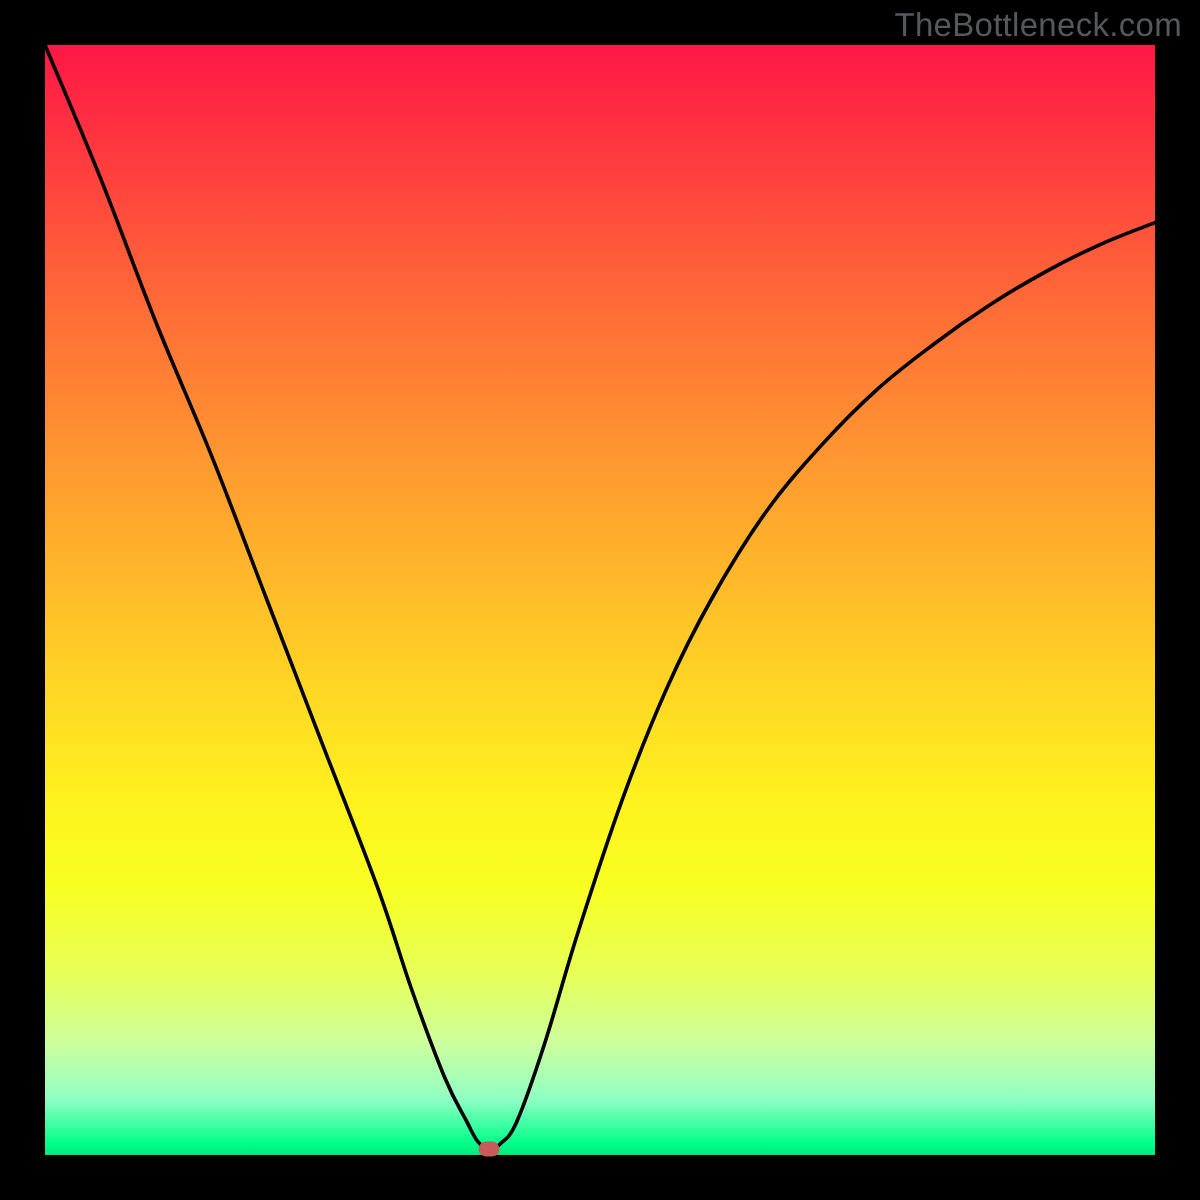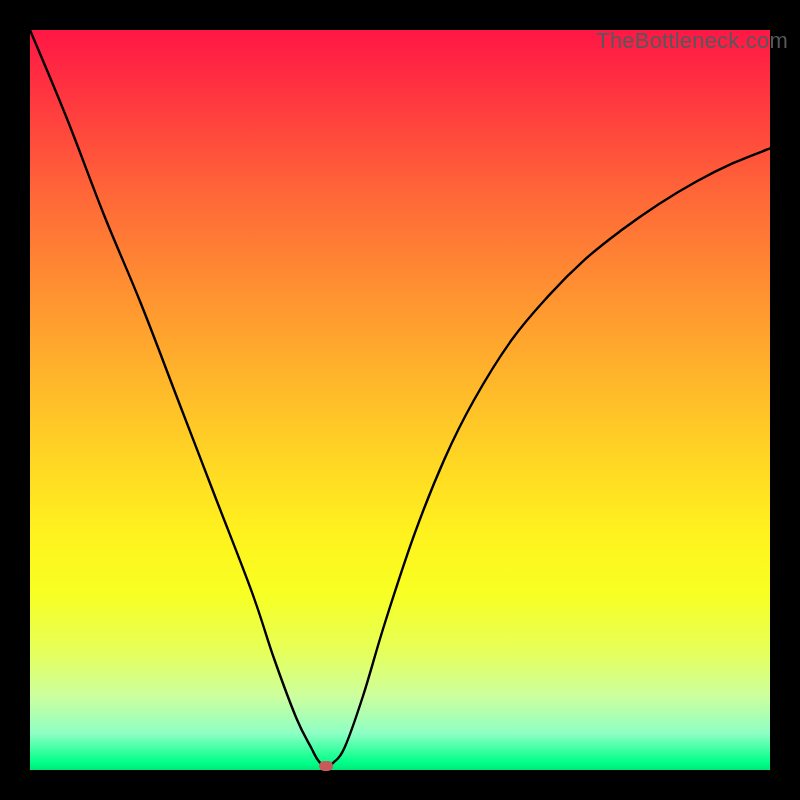--- a/index.html
+++ b/index.html
@@ -12,21 +12,20 @@
   }
   .watermark {
     position: absolute;
     top: 4px;
     right: 12px;
     color: #55595c;
     font-size: 22px;
     font-weight: 400;
     z-index: 10;
     letter-spacing: 0.2px;
-    margin-top: 24px;
   }
   .plot-area {
     position: absolute;
     left: 30px;
     top: 30px;
     width: 740px;
     height: 740px;
   }
   .gradient-bg {
     position: absolute;

